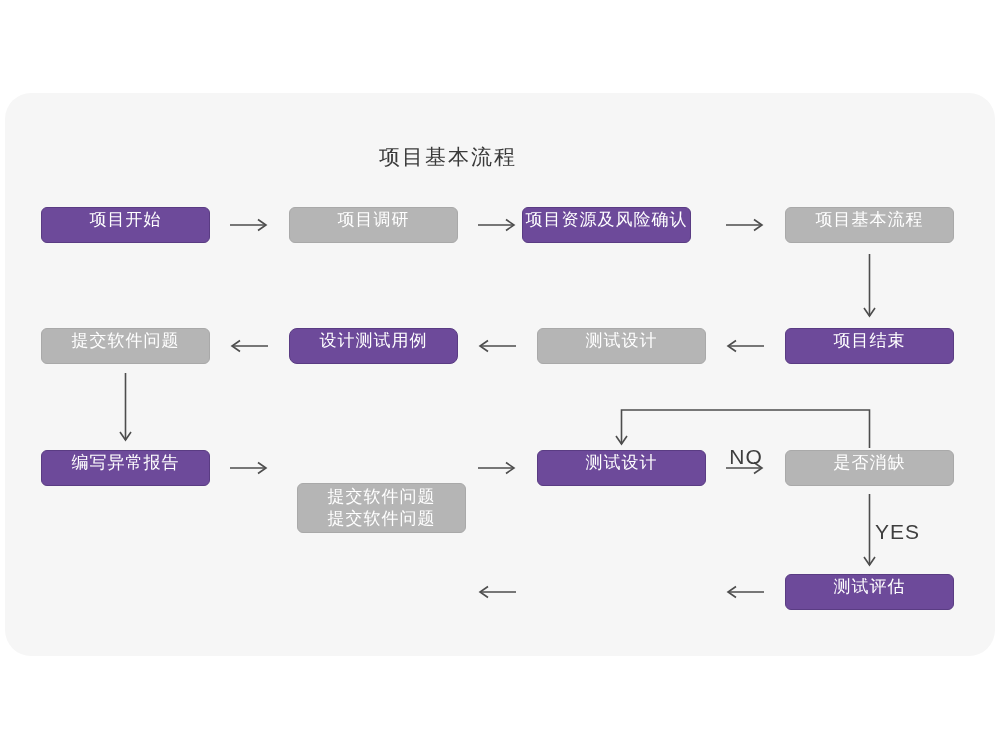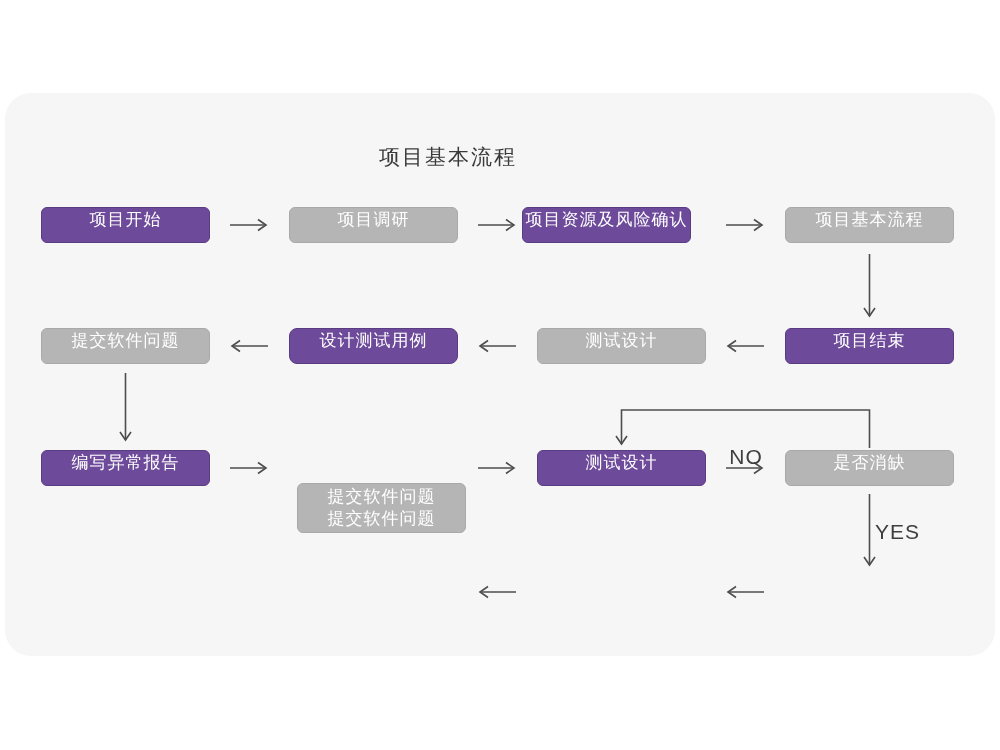--- a/index.html
+++ b/index.html
@@ -124,14 +124,17 @@
     <span>提交软件问题</span>
     <span>提交软件问题</span>
   </div>
   <div class="node primary" style="left:537px;top:450px;">
     <span>测试设计</span>
   </div>
   <div class="node secondary" style="left:785px;top:450px;">
     <span>是否消缺</span>
   </div>
 
+  <div class="node primary" style="left:785px;top:574px;">
+    <span>测试评估</span>
+  </div>
 
 </div>
 
 </body></html>

